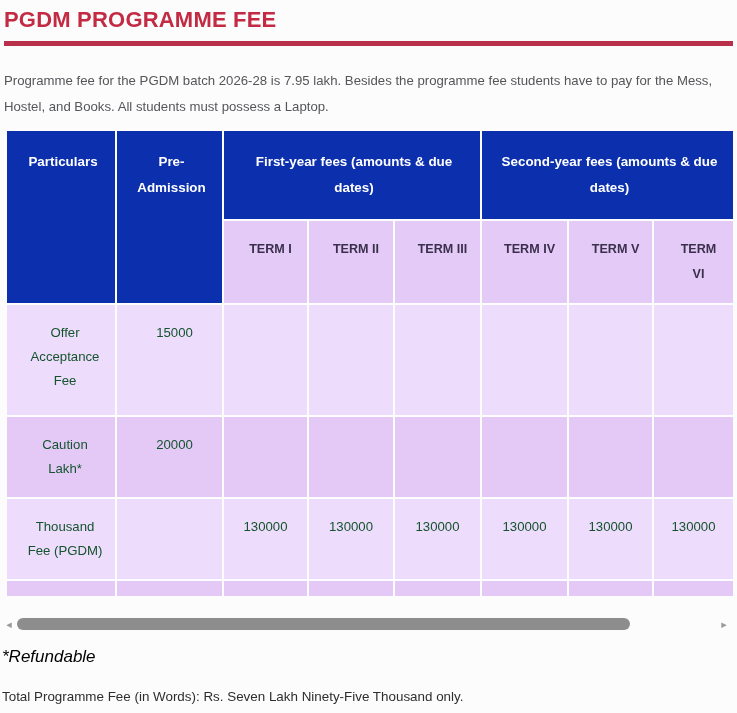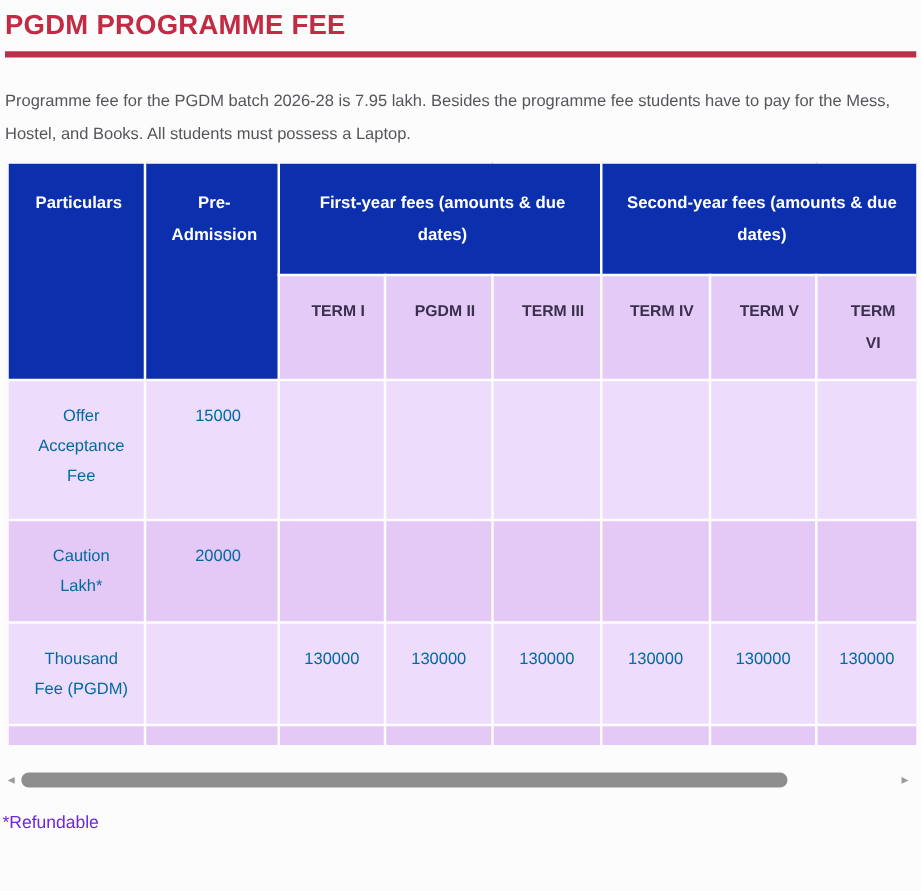--- a/index.html
+++ b/index.html
@@ -100,21 +100,21 @@
     padding: 16px 10px 16px 20px;
     height: 76px;
     vertical-align: top;
     margin-left: 28px;
   }
 
   
   tbody td {
     font-size: 13.2px;
     line-height: 24px;
-    color: #0369a1;
+    color: #14532d;
     padding: 16px 10px 16px 18px;
     vertical-align: top;
   }
 
   tbody tr.shade-light td { background: #eddcfb; }
   tbody tr.shade-dark  td { background: #e4c9f7; }
 
   tbody td.num { padding-left: 20px; }
   tbody td.term-num { padding-left: 10px; }
 
@@ -167,23 +167,24 @@
     height: 12px;
     background: #8d8d8d;
     border-radius: 6px;
   }
 
   
   .foot-refund {
     position: absolute;
     left: 2px;
     top: 646px;
-    font-size: 14px;
+    font-size: 17px;
     line-height: 22px;
-    color: #6d28d9;
+    color: #000000;
+    font-style: italic;
   }
   .foot-total {
     position: absolute;
     left: 2px;
     top: 686px;
     font-size: 13.4px;
     line-height: 22px;
     color: #2e2e2e;
   }
 </style>
@@ -212,21 +213,21 @@
 
       <thead>
         <tr class="head-main">
           <th rowspan="2">Particulars</th>
           <th rowspan="2">Pre-Admission</th>
           <th colspan="3">First-year fees (amounts &amp; due dates)</th>
           <th colspan="3">Second-year fees (amounts &amp; due dates)</th>
         </tr>
         <tr class="head-terms">
           <td>TERM I</td>
-          <td>PGDM II</td>
+          <td>TERM II</td>
           <td>TERM III</td>
           <td>TERM IV</td>
           <td>TERM V</td>
           <td>TERM VI</td>
         </tr>
       </thead>
 
       <tbody>
         <tr class="shade-light row-offer">
           <td>Offer Acceptance Fee</td>
@@ -276,14 +277,15 @@
   </div>
 
   <div class="scrollbar">
     <div class="sb-arrow left">◂</div>
     <div class="sb-track"></div>
     <div class="sb-thumb"></div>
     <div class="sb-arrow right">▸</div>
   </div>
 
   <div class="foot-refund">*Refundable</div>
+  <div class="foot-total">Total Programme Fee (in Words): Rs. Seven Lakh Ninety-Five Thousand only.</div>
 
 </div>
 
 </body></html>

